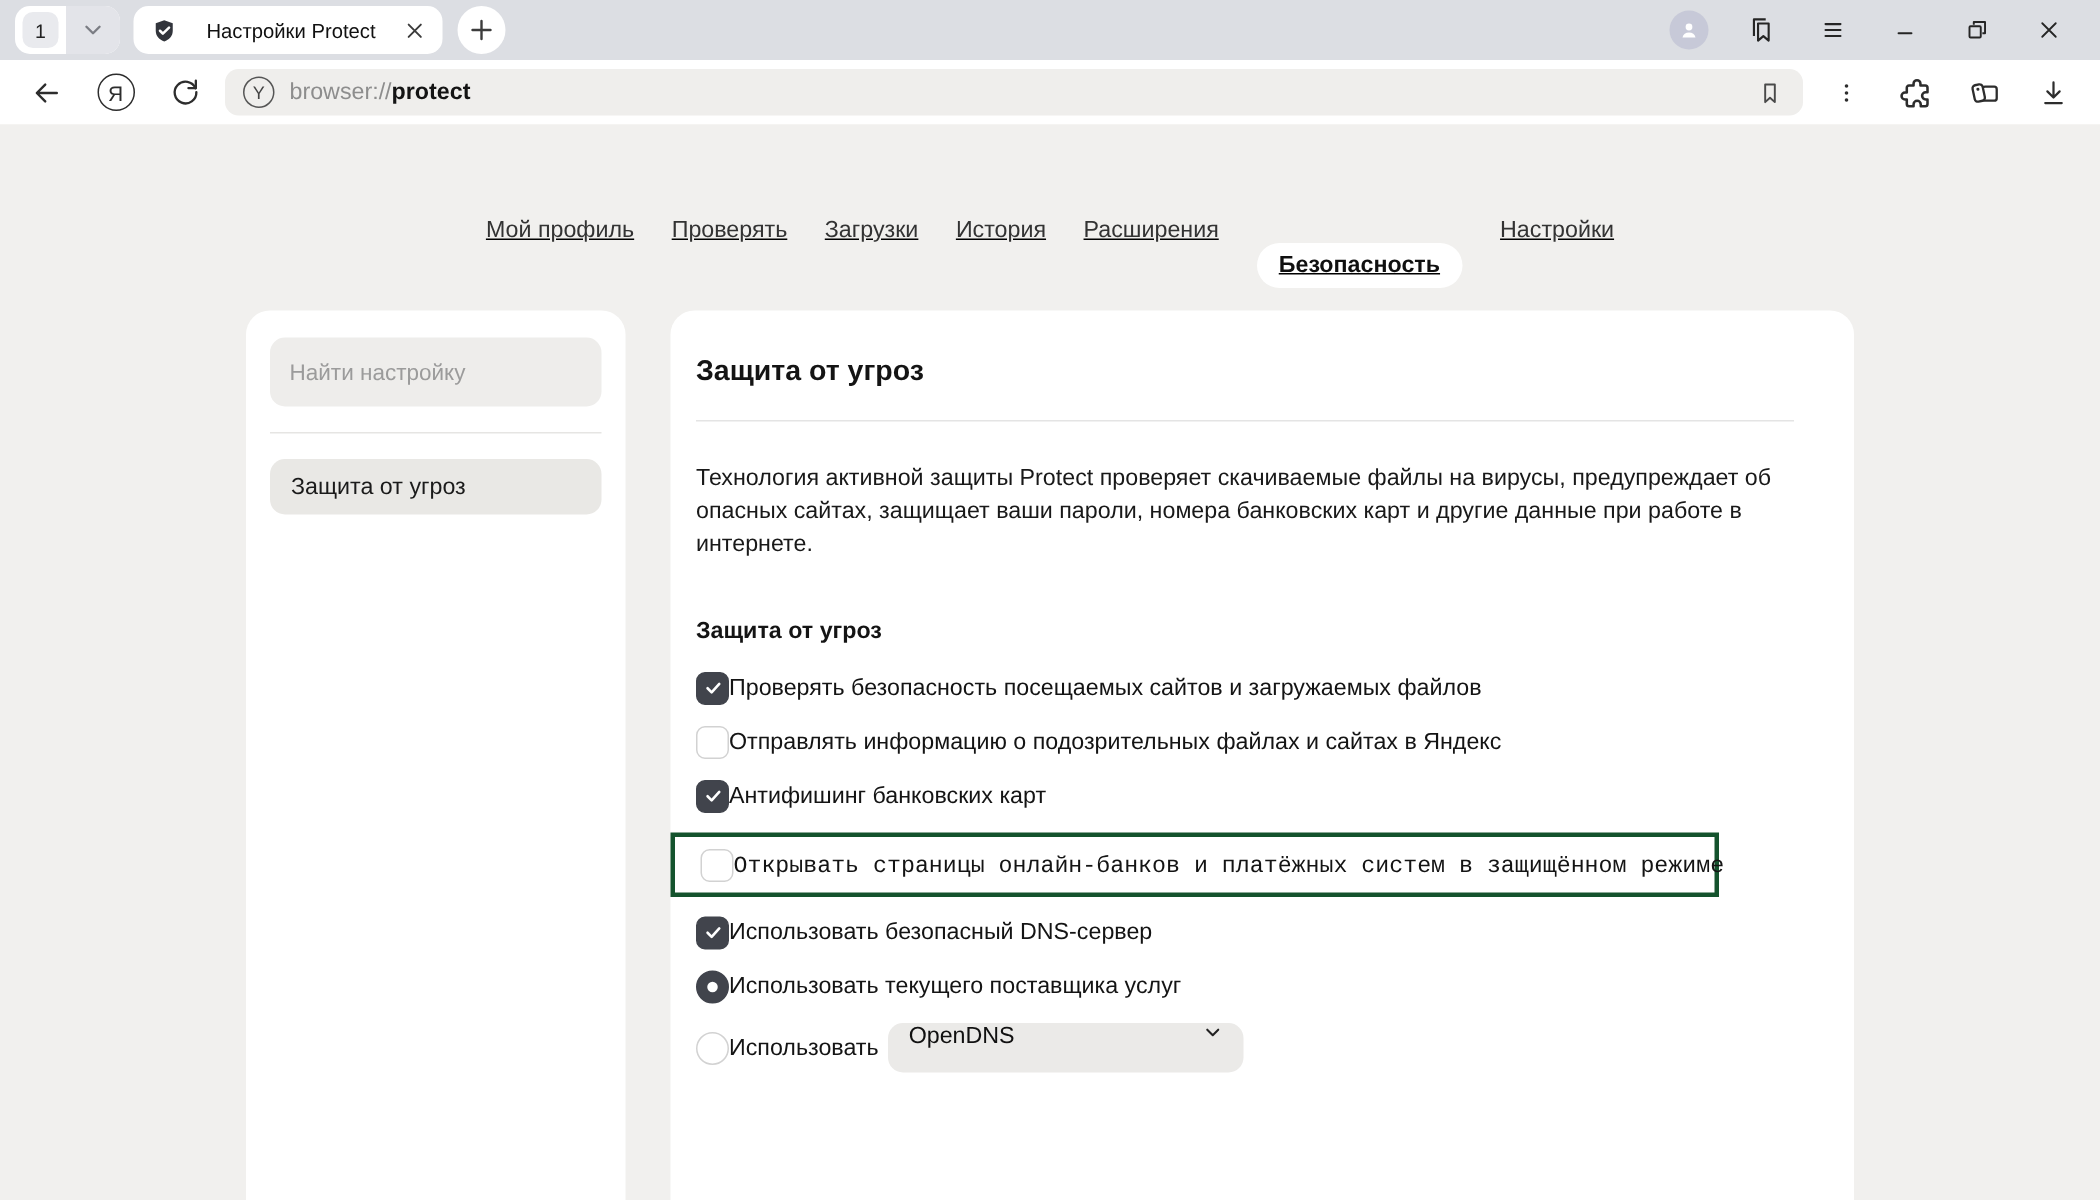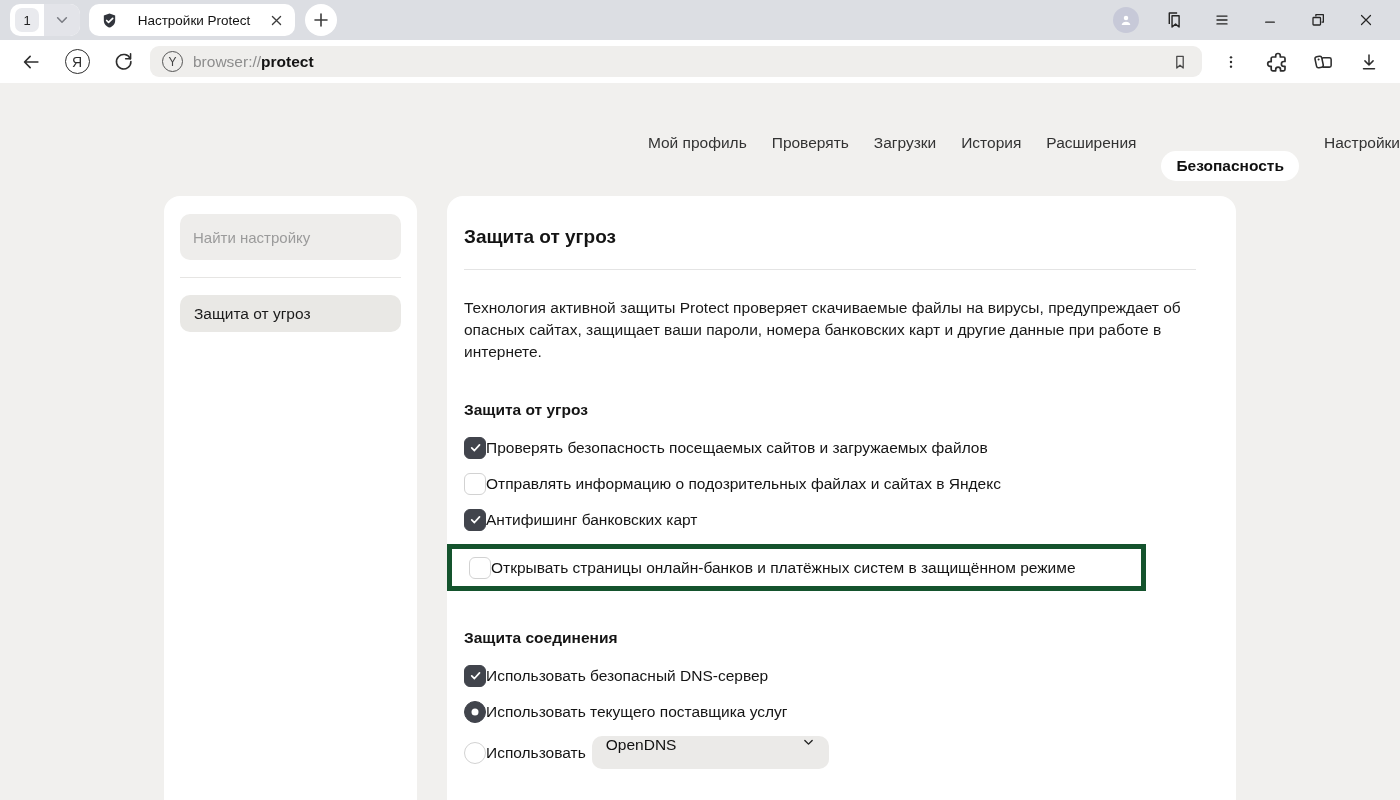--- a/index.html
+++ b/index.html
@@ -28,21 +28,21 @@
   .url-field { flex:1; height:31px; background:#efeeec; border-radius:9px; display:flex; align-items:center;
                padding:0 12px; gap:10px; margin:0 6px 0 4px; }
   .site-circle { width:21px; height:21px; border:1.6px solid #555; border-radius:50%; color:#444;
                  display:flex; align-items:center; justify-content:center; font-size:12px; flex:0 0 auto; }
   .url-text { font-size:15.5px; color:#8d8d8d; white-space:nowrap; }
   .url-text .path { color:#141414; font-weight:bold; }
   .url-bookmark { margin-left:auto; display:flex; align-items:center; }
 
   
   .page { height:717px; background:#f1f0ee; overflow:hidden; }
-  .nav { display:flex; justify-content:flex-end; align-items:center; gap:25px; padding-top:22px; }
+  .nav { display:flex; justify-content:center; align-items:center; gap:25px; padding-top:33px;text-decoration:underline; }
   .nav-item { font-size:15.5px; color:#333; white-space:nowrap; padding:6px 0; }
   .nav-item.active { background:#fff; border-radius:17px; padding:6px 15px; font-weight:bold; color:#101010;margin-top:46px; }
 
   .content { display:flex; gap:30px; width:1072px; margin:15px auto 0; height:700px; }
   .sidebar { width:253px; background:#fff; border-radius:16px 16px 0 0; padding:18px 16px; }
   .search-input { width:100%; height:46px; background:#eeedeb; border:none; border-radius:10px;
                   padding:0 13px; font-size:15px; color:#222; outline:none; font-family:"Liberation Sans", sans-serif; }
   .search-input::placeholder { color:#9b9b9b; }
   .side-divider { height:1px; background:#e6e5e3; margin:17px 0; }
   .side-item { height:37px; background:#e9e8e5; border-radius:10px; display:flex; align-items:center;
@@ -57,22 +57,22 @@
   .opt-row { display:flex; align-items:center; margin-bottom:13px; min-height:23px; }
   .cb { width:22px; height:22px; border-radius:6px; background:#fff; border:1.5px solid #d2d2d2;
         display:flex; align-items:center; justify-content:center; flex:0 0 auto; }
   .cb.on { background:#41444c; border-color:#41444c; }
   .radio { width:22px; height:22px; border-radius:50%; background:#fff; border:1.5px solid #d2d2d2;
            position:relative; flex:0 0 auto; }
   .radio.on { background:#41444c; border-color:#41444c; }
   .radio.on::after { content:''; position:absolute; left:50%; top:50%; transform:translate(-50%,-50%);
                      width:7px; height:7px; border-radius:50%; background:#fff; }
   .opt-label { font-size:15.5px; color:#141414; white-space:nowrap; }
-  .highlight-box { border:5px solid #14532d; width:699px; margin-left:-17px; margin-bottom:12px;
-                   padding:7px 10px 7px 17px; }
+  .highlight-box { border:3px solid #14532d; width:699px; margin-left:-17px; margin-bottom:12px;
+                   padding:7px 10px 7px 17px;font-family:Liberation Mono, monospace; }
   .highlight-box .opt-row { margin-bottom:0; }
   .dropdown { margin-left:6px; width:237px; height:33px; background:#ebeae8; border-radius:10px;
               display:flex; justify-content:space-between; padding:0 14px; font-size:15.5px; color:#111; }
 
   svg.icon { display:block; }
 </style>
 </head>
 <body>
 
 <div class="tabbar">
@@ -240,21 +240,20 @@
               </svg>
             </span>
             <span class="opt-label">Антифишинг банковских карт</span>
           </div>
           <div class="highlight-box">
             <div class="opt-row">
               <span class="cb"></span>
               <span class="opt-label">Открывать страницы онлайн-банков и платёжных систем в защищённом режиме</span>
             </div>
           </div>
-          <div class="sec-heading">Защита соединения</div>
           <div class="opt-row">
             <span class="cb on">
               <svg width="13" height="13" viewBox="0 0 24 24">
                 <path d="M5 12.6l5 5L19.4 7.2" fill="none" stroke="#fff" stroke-width="3.2" stroke-linecap="round" stroke-linejoin="round"></path>
               </svg>
             </span>
             <span class="opt-label">Использовать безопасный DNS-сервер</span>
           </div>
           <div class="opt-row">
             <span class="radio on"></span>

